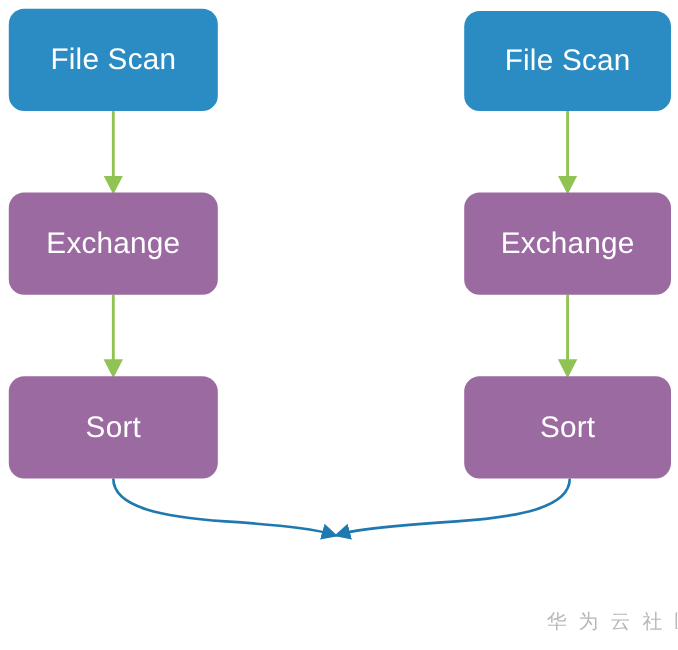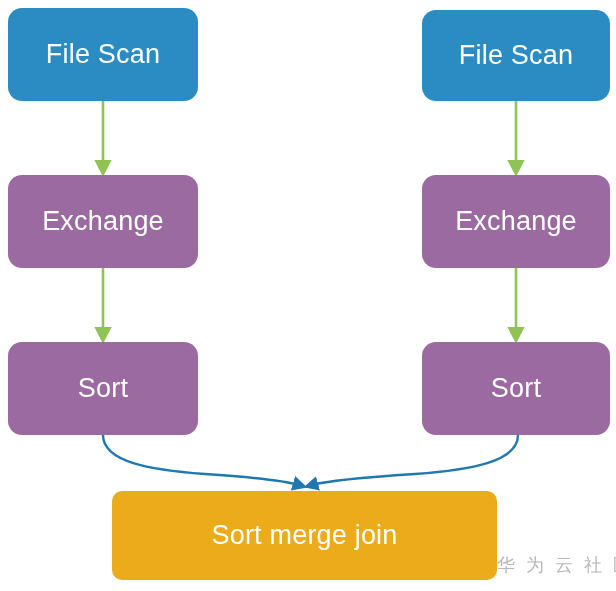--- a/index.html
+++ b/index.html
@@ -99,19 +99,16 @@
   </div>
 
   <div class="node" style="left:8px; top:342px; width:190px; height:93px; background:#9a6aa0;">
     <span class="node-label">Sort</span>
   </div>
 
   <div class="node" style="left:422px; top:342px; width:188px; height:93px; background:#9a6aa0;">
     <span class="node-label">Sort</span>
   </div>
 
-  <div class="node" style="left:112px; top:491px; width:385px; height:89px; background:#ecab1a; border-radius:10px;">
-    <span class="node-label">Sort merge join</span>
-  </div>
 
   <div class="watermark">华 为 云 社 区</div>
 
 </div>
 
 </body></html>

